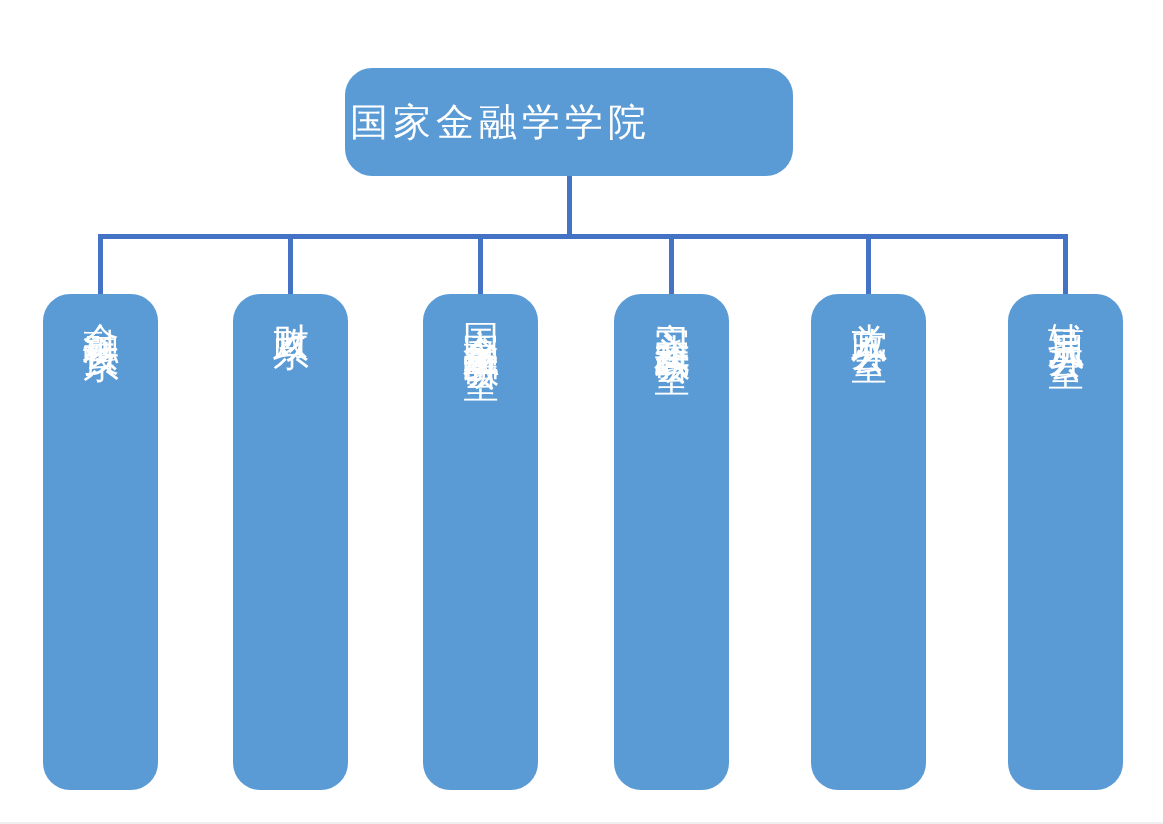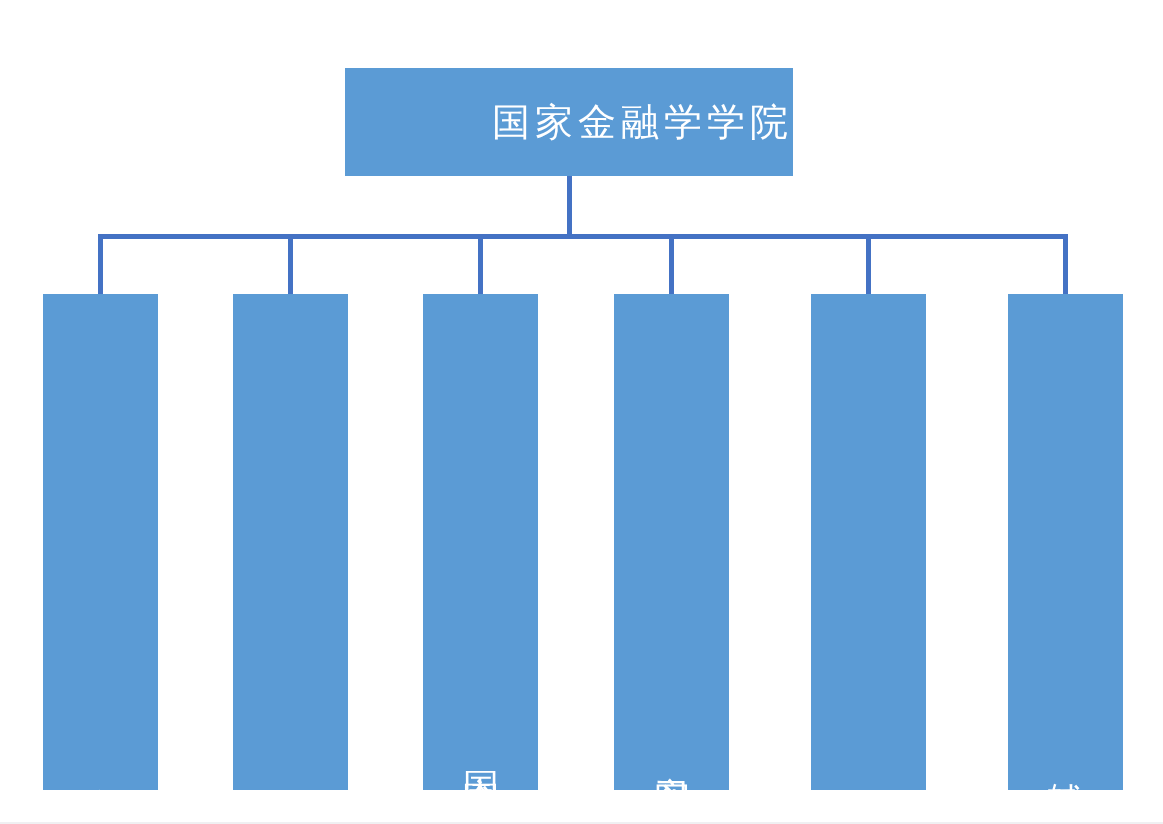--- a/index.html
+++ b/index.html
@@ -17,22 +17,23 @@
   .org-canvas {
     position: absolute;
     inset: 0;
   }
   .box {
     position: absolute;
     background: var(--box-fill, #5b9bd5);
     color: var(--text, #ffffff);
     display: flex;
     align-items: center;
-    justify-content: flex-end;
+    justify-content: flex-start;
     text-align: center;
+    border-radius: 27px;
   }
   .root-box {
     left: 345px;
     top: 68px;
     width: 448px;
     height: 108px;
     font-size: 38px;
     letter-spacing: 5px;
     text-indent: 5px;
   }

